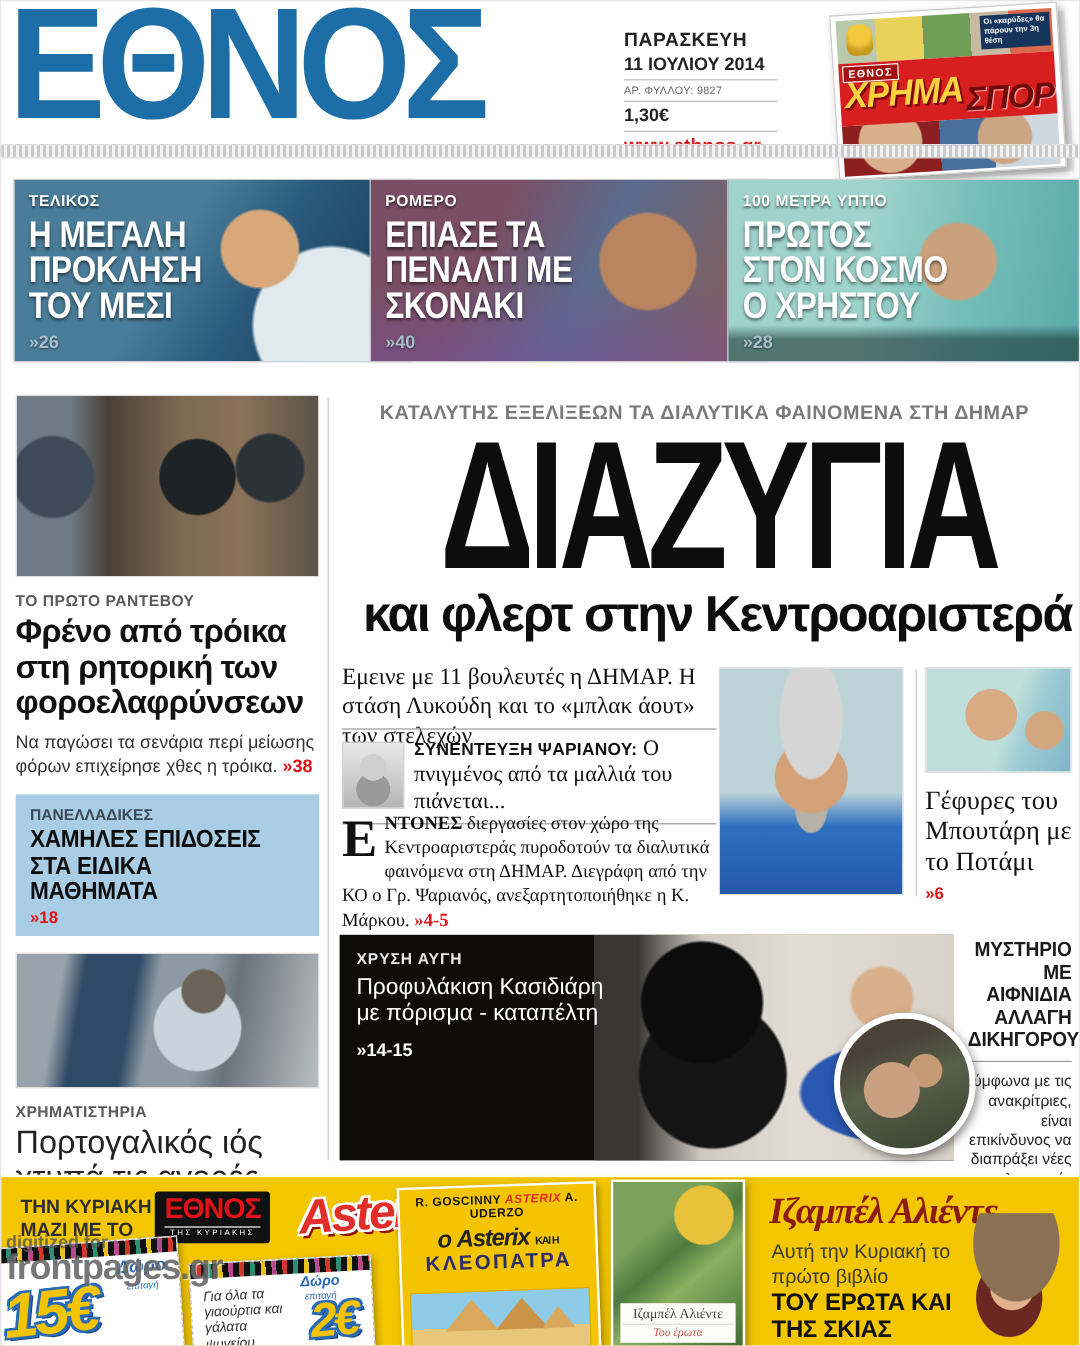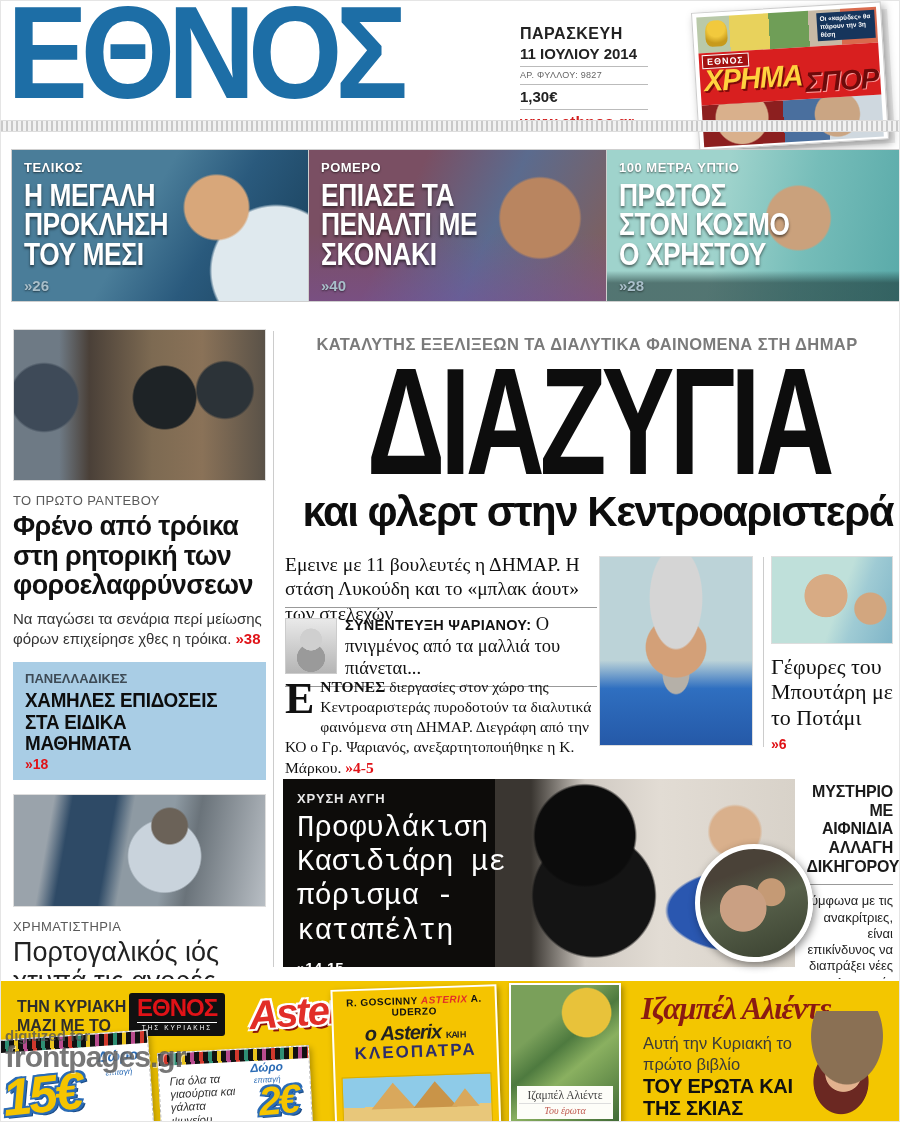--- a/index.html
+++ b/index.html
@@ -72,21 +72,21 @@
   .vrule { position:absolute; width:1px; background:#ccc; }
 
   
   .leftcol { position:absolute; left:12px; top:328px; width:253px; }
   .ph { width:100%; border:1px solid #ddd; }
   .ph-entrance { height:152px;
       background:radial-gradient(circle at 12% 45%, #3e4a58 0 14%, rgba(0,0,0,0) 15%),
                  radial-gradient(circle at 60% 45%, #1e2326 0 18%, rgba(0,0,0,0) 19%),
                  radial-gradient(circle at 84% 40%, #2c3338 0 12%, rgba(0,0,0,0) 13%),
                  linear-gradient(90deg,#6e7a85 0 18%, #4a4038 30%, #7d6a52 55%, #8a7258 75%, #5a5248); }
-  .kick-gray { font-size:13px; font-weight:400; color:#5a5a5a; letter-spacing:.4px; margin-top:12px; }
+  .kick-gray { font-size:13px; font-weight:700; color:#5a5a5a; letter-spacing:.4px; margin-top:12px; }
   .lhead { font-size:27px; font-weight:800; color:#111; line-height:1.1; letter-spacing:-.6px; margin-top:4px; }
   .lhead.light { font-weight:400; color:#222; letter-spacing:0; }
   .dek { font-size:15px; color:#333; line-height:1.3; margin-top:8px; }
   .ref-red { color:#e01217; font-weight:900; }
   .bluebox { background:#a9cde5; padding:9px 12px 8px; margin-top:14px; }
   .bluebox .k { font-size:13px; font-weight:700; color:#3d4a55; }
   .bluebox .h { font-size:20.5px; font-weight:900; color:#0d0d0d; line-height:1.05; letter-spacing:-.3px;
                 transform:scaleX(.92); transform-origin:left; margin-top:3px; }
   .bluebox .r { font-size:14px; margin-top:2px; }
   .ph-trader { height:113px; margin-top:14px;
@@ -135,21 +135,21 @@
   
   .gdbox { position:absolute; left:282px; top:778px; width:512px; height:188px; background:#0d0c0a; overflow:hidden; }
   .gdphoto { position:absolute; right:0; top:0; width:300px; height:188px;
       background:radial-gradient(circle at 30% 30%, #0c0c0c 0 20%, rgba(0,0,0,0) 21%),
                  radial-gradient(circle at 33% 62%, #141414 0 26%, rgba(0,0,0,0) 27%),
                  radial-gradient(circle at 80% 28%, #d9b08c 0 9%, rgba(0,0,0,0) 10%),
                  radial-gradient(ellipse at 84% 70%, #2a57b0 0 22%, rgba(0,0,0,0) 23%),
                  linear-gradient(90deg,#3a3631 0 12%, #cfc9c2 30%, #e2dcd4 55%, #d8d2c9); }
   .gdtext { position:absolute; left:14px; top:12px; width:215px; color:#fff; }
   .gdkick { font-size:13px; font-weight:700; letter-spacing:.8px; color:#e8e8e8; }
-  .gdhead { font-family:Liberation Mono, monospace; font-size:29px; line-height:1.18; margin-top:6px; }
+  .gdhead { font-family:Liberation Sans, sans-serif; font-size:19px; line-height:1.18; margin-top:6px; }
   .gdref { font-weight:900; font-size:15px; margin-top:10px; }
   .circphoto { position:absolute; left:694px; top:843px; width:118px; height:118px; border-radius:50%;
       border:5px solid #fff; box-shadow:2px 3px 8px rgba(0,0,0,.45); z-index:5;
       background:radial-gradient(circle at 40% 55%, #caa083 0 26%, rgba(0,0,0,0) 27%),
                  radial-gradient(circle at 66% 40%, #c59a75 0 14%, rgba(0,0,0,0) 15%),
                  linear-gradient(160deg,#4a4238 0 25%, #57604a 50%, #39402f); }
 
   .mysterycol { position:absolute; left:800px; top:782px; width:92px; text-align:right; }
   .mhead { font-size:17px; font-weight:900; color:#1a1a1a; line-height:1.1; letter-spacing:-.2px;
            transform:scaleX(.94); transform-origin:right top; }

